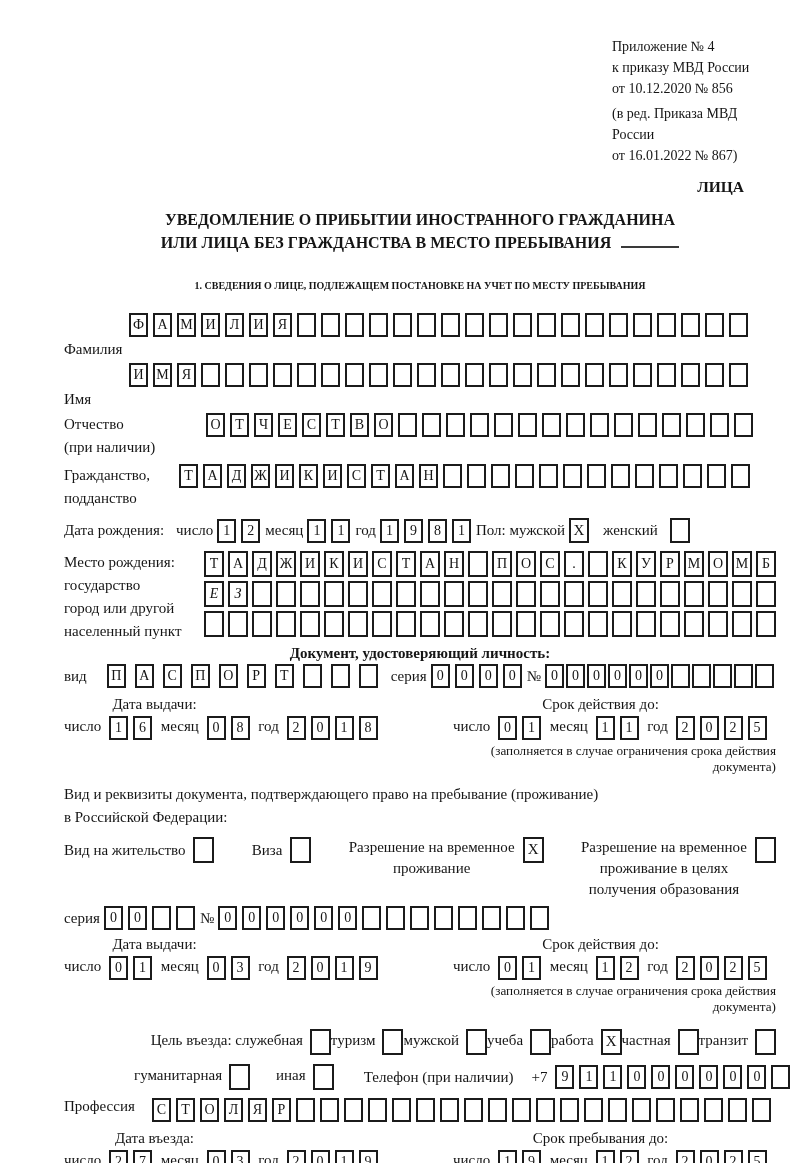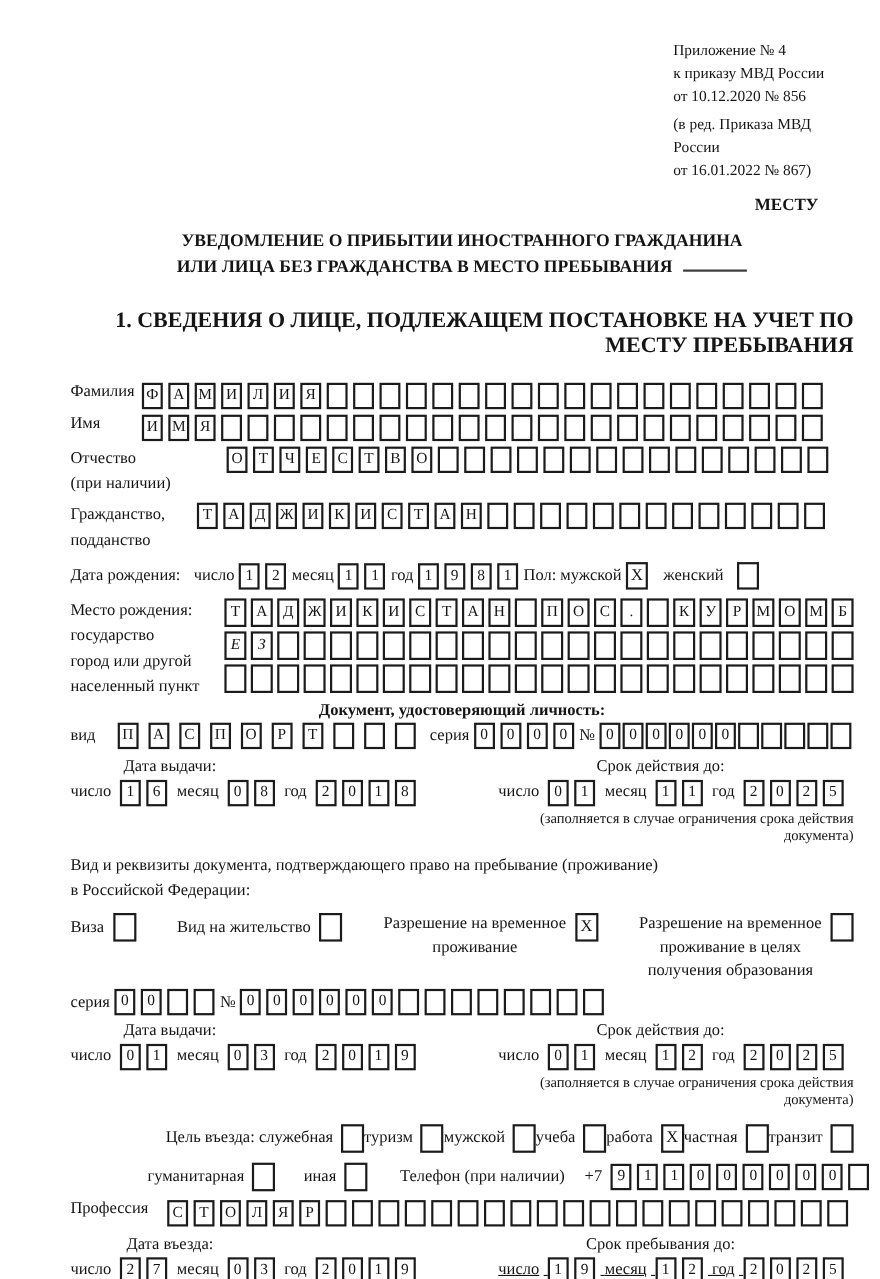--- a/index.html
+++ b/index.html
@@ -5,36 +5,36 @@
   html,body{margin:0;padding:0;background:#ffffff;}
   body{width:800px;height:1163px;overflow:hidden;color:#151515;
        font-family:"Liberation Serif",serif;font-size:15px;}
   .page{padding:36px 24px 10px 64px;}
   
   .appendix{margin-left:548px;font-size:14px;line-height:21px;}
   .appendix .rev{margin-top:4px;}
   .forma{ text-align:right;padding-right:32px;font-weight:bold;margin-top:12px;font-size:15.5px;}
   .title{text-align:center;font-weight:bold;font-size:16px;line-height:23px;margin-top:12px;}
   .blank-line{display:inline-block;width:58px;border-bottom:2px solid #3a3a3a;height:12px;margin-left:10px;}
-  .sec-heading{text-align:right;font-weight:bold;font-size:20px;margin-top:26px;}
+  .sec-heading{text-align:center;font-weight:bold;font-size:10px;margin-top:26px;}
   
   .frow{display:flex;align-items:flex-start;margin-top:5px;}
   .lbl{flex:none;}
   
   .cells{white-space:nowrap;}
   .cell{box-sizing:border-box;display:inline-block;width:19px;height:24px;border:2px solid #1b1b1b;
         margin-right:5px;text-align:center;font-size:14px;line-height:19px;vertical-align:middle;}
   .wide .cell{width:20px;height:26px;margin-right:4px;line-height:21px;}
   .tight .cell{margin-right:2px;}
   .spread .cell{margin-right:9px;}
   .cbox{box-sizing:border-box;display:inline-block;width:21px;height:26px;border:2px solid #1b1b1b;
         text-align:center;line-height:21px;font-size:15px;vertical-align:middle;}
   .small-cb{width:20px;height:25px;}
   
-  .w65{width:65px;} .w88{width:88px;} .w115{width:115px;} .w142{width:142px;} .w140{width:140px;}
+  .w65{width:65px;margin-top:28px;} .w88{width:88px;} .w115{width:115px;} .w142{width:142px;} .w140{width:140px;}
   .label-stack div{line-height:23px;}
   .boxcol .rowgap{margin-top:4px;font-style:italic;}
   
   .dates-row{display:flex;margin-top:10px;}
   .dg{width:50%;}
   .dg .dg-title{text-align:center;font-size:15px;}
   .dg .dg-line{margin-top:3px;white-space:nowrap;}
   .dg .dg-line .word{margin-right:4px;}
   .dg-left{padding-left:0;}
   .dg-right{padding-left:10px;}
@@ -63,21 +63,21 @@
 <div class="page">
 
   <div class="appendix">
     <div>Приложение № 4</div>
     <div>к приказу МВД России</div>
     <div>от 10.12.2020 № 856</div>
     <div class="rev">(в ред. Приказа МВД России</div>
     <div>от 16.01.2022 № 867)</div>
   </div>
 
-  <div class="forma">МЕСТУ</div>
+  <div class="forma">ЛИЦА</div>
 
   <div class="title">
     <div>УВЕДОМЛЕНИЕ О ПРИБЫТИИ ИНОСТРАННОГО ГРАЖДАНИНА</div>
     <div><span>ИЛИ ЛИЦА БЕЗ ГРАЖДАНСТВА В МЕСТО ПРЕБЫВАНИЯ</span><span class="blank-line"></span></div>
   </div>
 
   <div class="sec-heading">1. СВЕДЕНИЯ О ЛИЦЕ, ПОДЛЕЖАЩЕМ ПОСТАНОВКЕ НА УЧЕТ ПО МЕСТУ ПРЕБЫВАНИЯ</div>
 
   <div class="frow mt12" style="margin-top:22px;">
     <span class="lbl w65">Фамилия</span>
@@ -170,25 +170,25 @@
     </div>
   </div>
 
   <div class="mt8" style="line-height:23px;">
     <div>Вид и реквизиты документа, подтверждающего право на пребывание (проживание)</div>
     <div>в Российской Федерации:</div>
   </div>
 
   <div class="res-row">
     <span class="res-item">
+      <span class="inline-lbl">Вид на жительство</span>
+      <span class="cbox"></span>
+    </span>
+    <span class="res-item">
       <span class="inline-lbl">Виза</span>
-      <span class="cbox"></span>
-    </span>
-    <span class="res-item">
-      <span class="inline-lbl">Вид на жительство</span>
       <span class="cbox"></span>
     </span>
     <span class="res-item">
       <span class="txt">
         <div>Разрешение на временное</div>
         <div>проживание</div>
       </span>
       <span class="cbox">X</span>
     </span>
     <span class="res-item">

